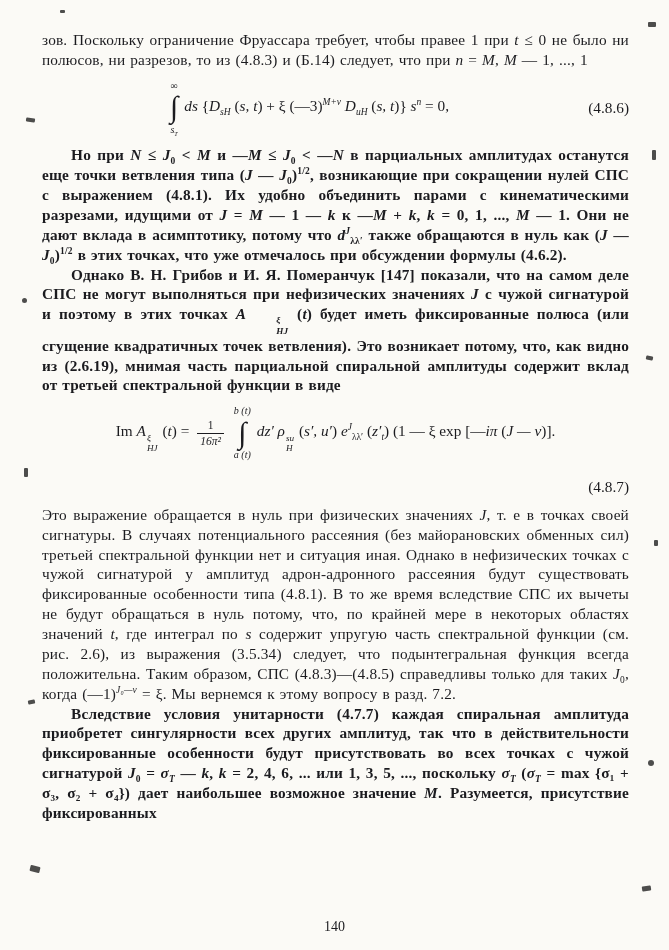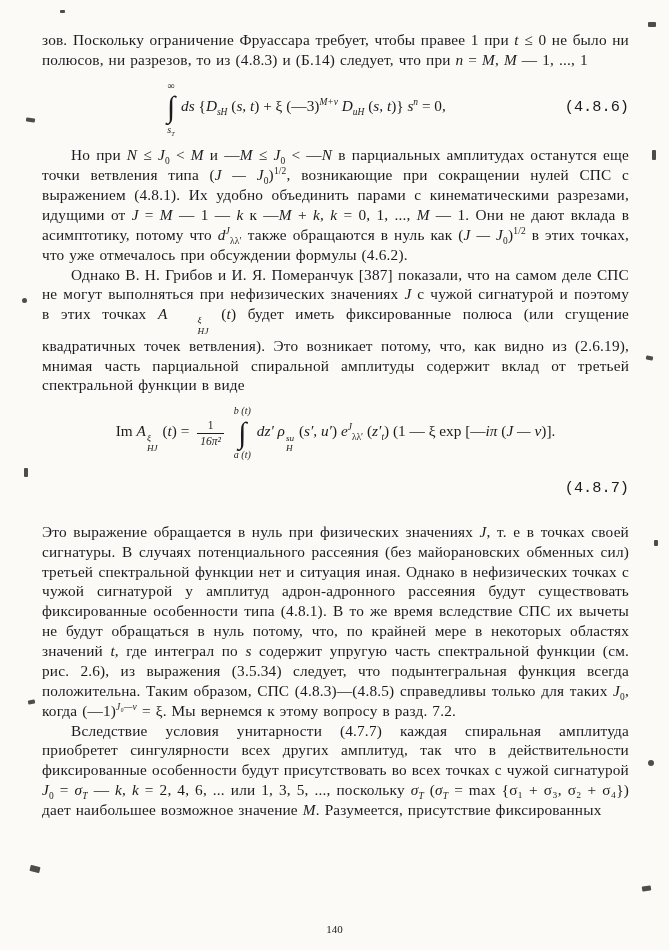--- a/index.html
+++ b/index.html
@@ -19,38 +19,38 @@
     line-height: 1.3;
     overflow: hidden;
   }
 
   .para {
     margin: 0;
     text-align: justify;
     word-spacing: 0.06em;
     letter-spacing: 0.012em;
   }
-  .para.indent { text-indent: 1.9em; }
+  .para.indent { text-indent: 1.9em; font-weight: bold; }
 
   .it { font-style: italic; }
 
   sup, sub { font-size: 0.62em; line-height: 0; }
 
   .formula {
     display: flex;
     align-items: center;
     margin: 10px 0;
   }
   .f-body {
     flex: 1;
     text-align: center;
     white-space: nowrap;
   }
-  .eq-num { min-width: 58px; text-align: right; font-family: Liberation Mono, monospace; }
-  .eqnum-row { text-align: right; margin: 16px 0 23px; }
+  .eq-num { min-width: 58px; text-align: right; }
+  .eqnum-row { text-align: right; margin: 16px 0 8px; }
 
   .int {
     display: inline-flex;
     flex-direction: column;
     align-items: center;
     vertical-align: middle;
     margin: 0 6px;
     line-height: 1;
   }
   .int .lim { font-size: 10px; line-height: 1.15; }
@@ -75,21 +75,21 @@
     font-size: 0.6em;
     line-height: 1.1;
     font-style: italic;
     margin: 0 1px;
   }
 
   .footer {
     position: absolute;
     left: 0; right: 0; bottom: 14px;
     text-align: center;
-    font-size: 11px;
+    font-size: 14px;
   }
 
   .speck { position: absolute; background: #222; opacity: 0.8; border-radius: 1px; }
   .sp1  { left: 26px;  top: 118px; width: 9px;  height: 4px; transform: rotate(8deg); }
   .sp2  { left: 22px;  top: 298px; width: 5px;  height: 5px; border-radius: 50%; }
   .sp3  { left: 24px;  top: 468px; width: 4px;  height: 9px; }
   .sp4  { left: 28px;  top: 700px; width: 7px;  height: 4px; transform: rotate(-10deg); }
   .sp5  { left: 30px;  top: 866px; width: 10px; height: 6px; transform: rotate(14deg); }
   .sp6  { left: 648px; top: 22px;  width: 8px;  height: 5px; }
   .sp7  { left: 652px; top: 150px; width: 4px;  height: 10px; }
@@ -122,21 +122,21 @@
       <p class="para"><span>зов. Поскольку ограничение Фруассара требует, чтобы правее 1 при </span><span class="it">t</span><span> ≤ 0 не было ни полюсов, ни разрезов, то из (4.8.3) и (Б.14) следует, что при </span><span class="it">n</span><span> = </span><span class="it">M</span><span>, </span><span class="it">M</span><span> — 1, ..., 1</span></p>
       <div class="formula">
         <span class="f-body"><span class="int">
             <span class="lim"><span>∞</span></span>
             <span class="sign">∫</span>
             <span class="lim"><span class="it">s</span><sub class="it">T</sub></span>
           </span><span class="it">ds </span><span>{</span><span class="it">D</span><sub class="it">sH</sub><span> (</span><span class="it">s, t</span><span>) + ξ (—3)</span><sup class="it">M+v</sup><span> </span><span class="it">D</span><sub class="it">uH</sub><span> (</span><span class="it">s, t</span><span>)} </span><span class="it">s</span><sup class="it">n</sup><span> = 0,</span></span>
         <span class="eq-num">(4.8.6)</span>
       </div>
       <p class="para indent"><span>Но при </span><span class="it">N</span><span> ≤ </span><span class="it">J</span><sub>0</sub><span> &lt; </span><span class="it">M</span><span> и —</span><span class="it">M</span><span> ≤ </span><span class="it">J</span><sub>0</sub><span> &lt; —</span><span class="it">N</span><span> в парциальных амплитудах останутся еще точки ветвления типа (</span><span class="it">J — J</span><sub>0</sub><span>)</span><sup>1/2</sup><span>, возникающие при сокращении нулей СПС с выражением (4.8.1). Их удобно объединить парами с кинематическими разрезами, идущими от </span><span class="it">J</span><span> = </span><span class="it">M</span><span> — 1 — </span><span class="it">k</span><span> к —</span><span class="it">M</span><span> + </span><span class="it">k</span><span>, </span><span class="it">k</span><span> = 0, 1, ..., </span><span class="it">M</span><span> — 1. Они не дают вклада в асимптотику, потому что </span><span class="it">d</span><sup class="it">J</sup><sub>λλ′</sub><span> также обращаются в нуль как (</span><span class="it">J — J</span><sub>0</sub><span>)</span><sup>1/2</sup><span> в этих точках, что уже отмечалось при обсуждении формулы (4.6.2).</span></p>
-      <p class="para indent"><span>Однако В. Н. Грибов и И. Я. Померанчук [387] показали, что на самом деле СПС не могут выполняться при нефизических значениях </span><span class="it">J</span><span> с чужой сигнатурой и поэтому в этих точках </span><span class="it">A</span><span class="ss">
+      <p class="para indent"><span>Однако В. Н. Грибов и И. Я. Померанчук [147] показали, что на самом деле СПС не могут выполняться при нефизических значениях </span><span class="it">J</span><span> с чужой сигнатурой и поэтому в этих точках </span><span class="it">A</span><span class="ss">
           <span class="ssu">ξ</span>
           <span class="ssd">HJ</span>
         </span><span> (</span><span class="it">t</span><span>) будет иметь фиксированные полюса (или сгущение квадратичных точек ветвления). Это возникает потому, что, как видно из (2.6.19), мнимая часть парциальной спиральной амплитуды содержит вклад от третьей спектральной функции в виде</span></p>
       <div class="formula">
         <span class="f-body"><span>Im </span><span class="it">A</span><span class="ss">
             <span class="ssu">ξ</span>
             <span class="ssd">HJ</span>
           </span><span> (</span><span class="it">t</span><span>) = </span><span class="frac">
             <span class="num">1</span>
             <span class="den">16π²</span>

